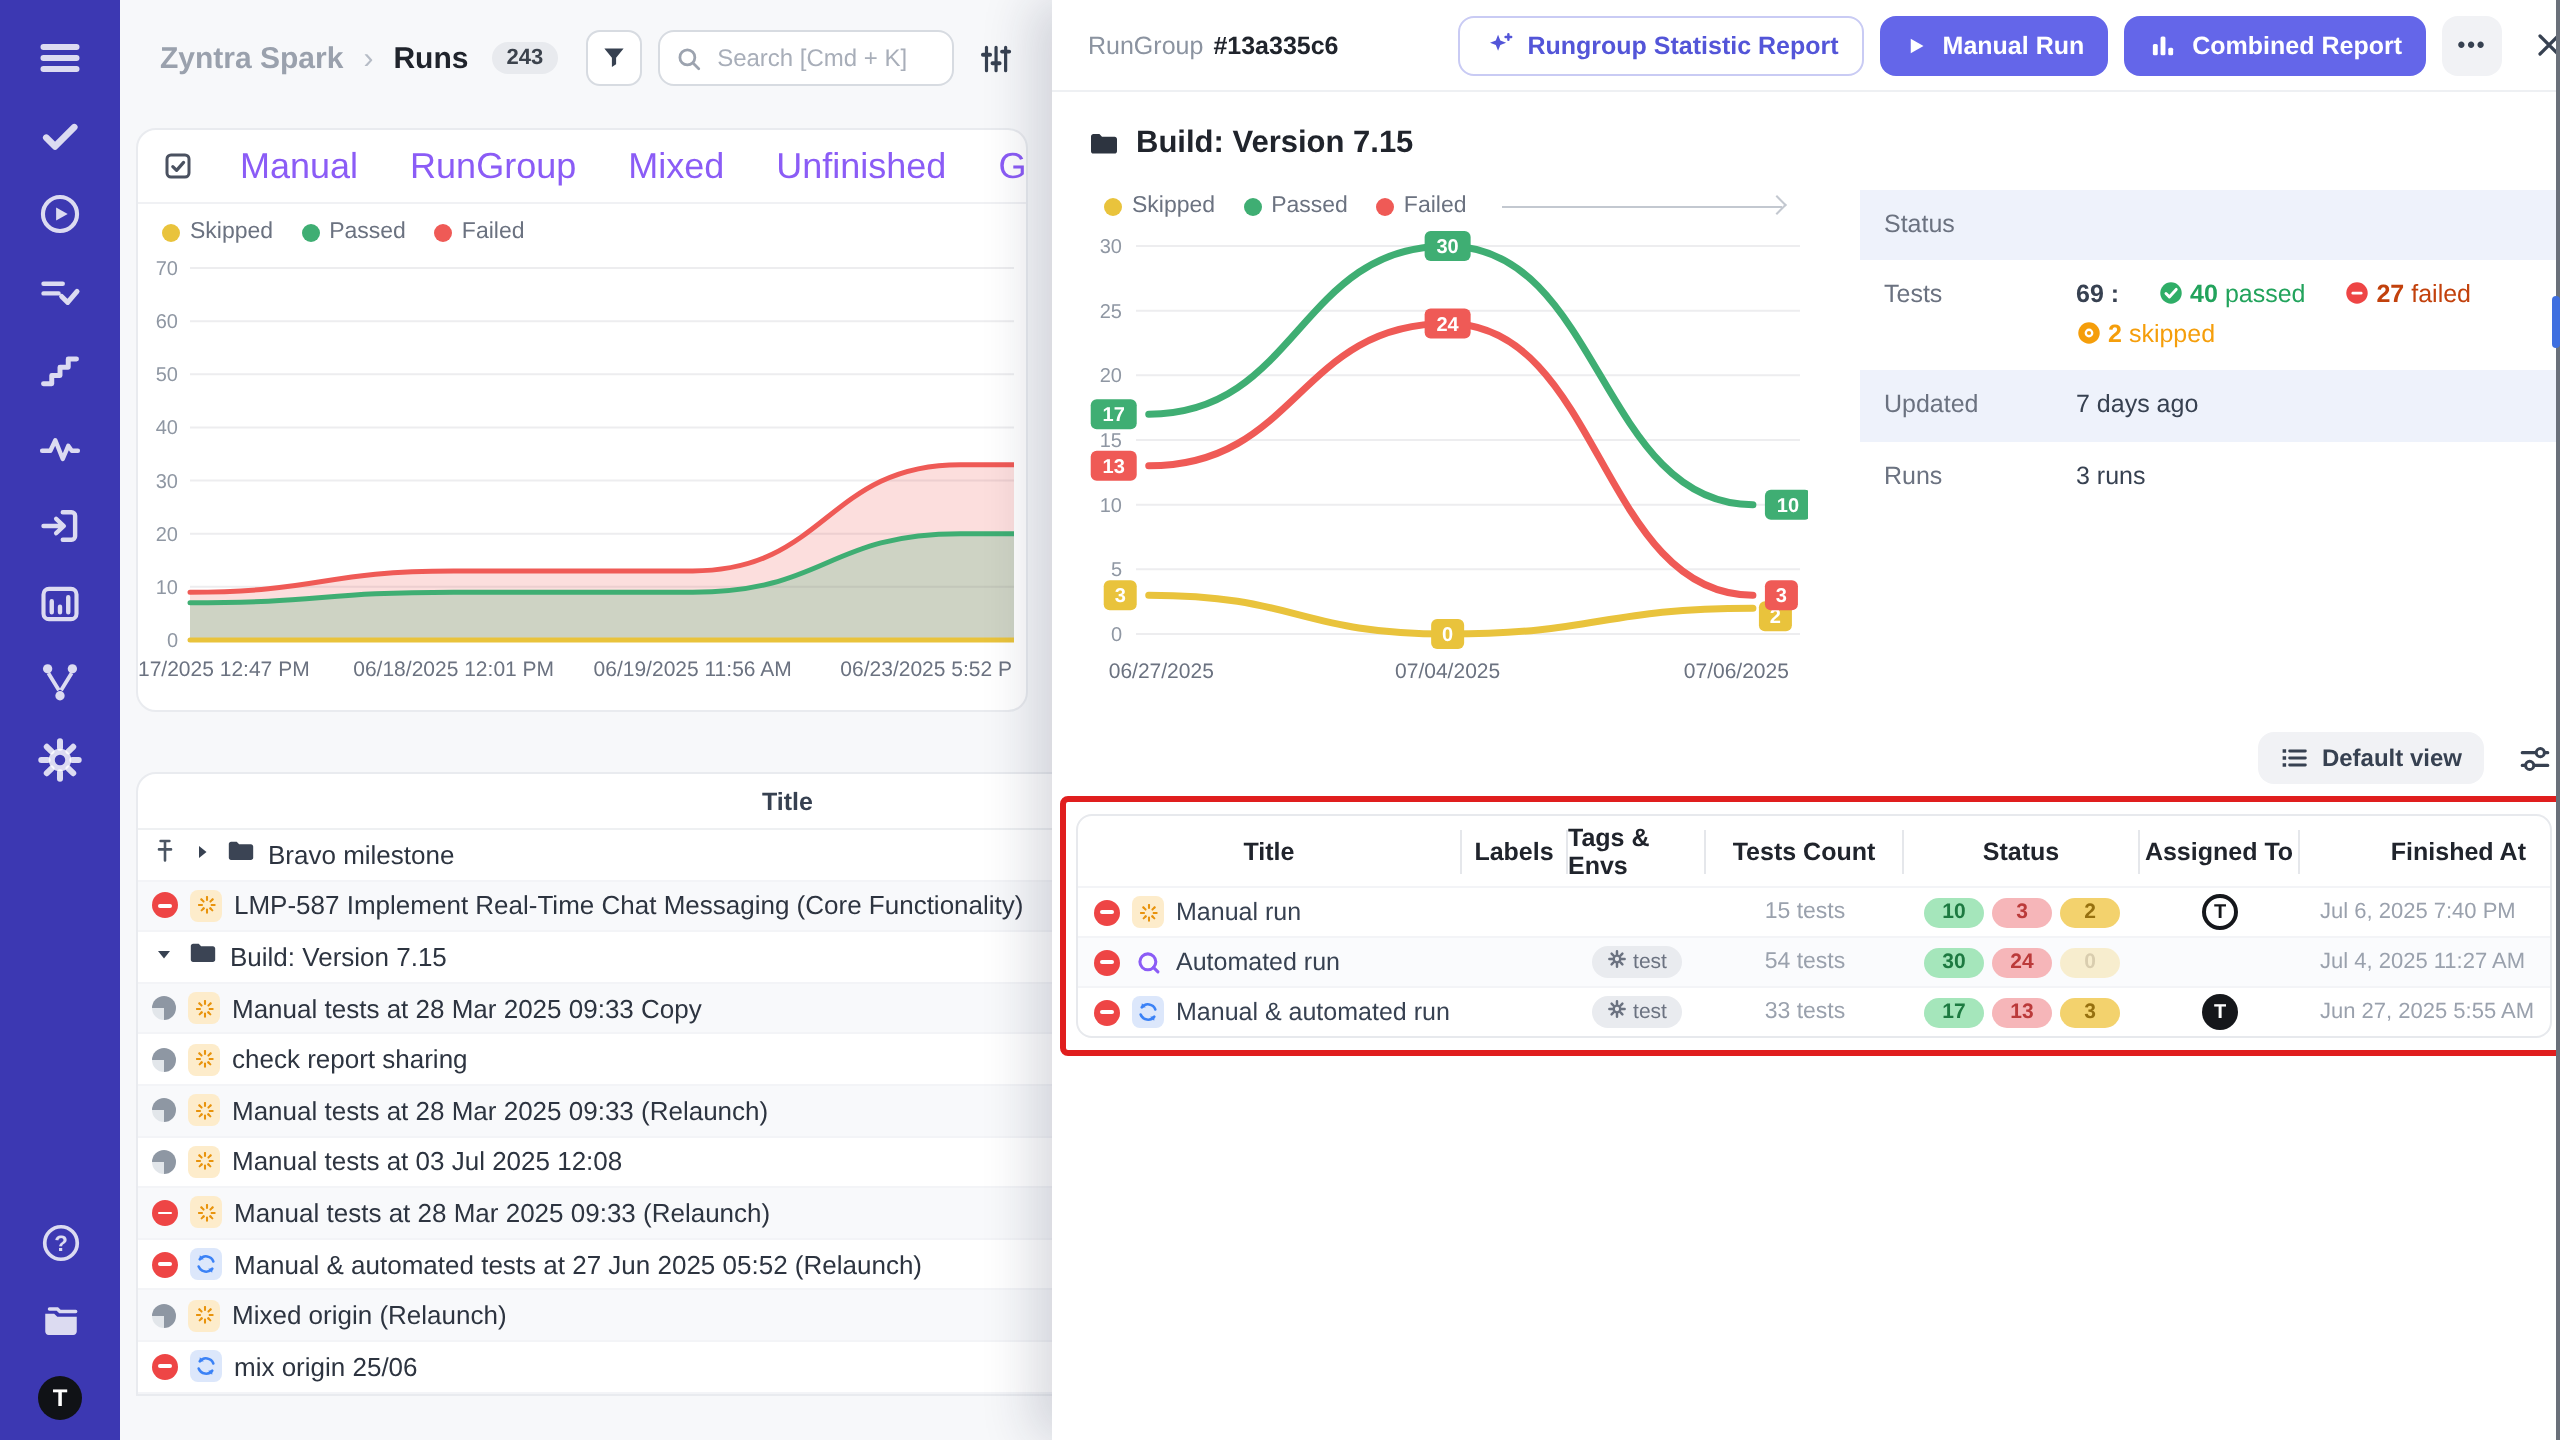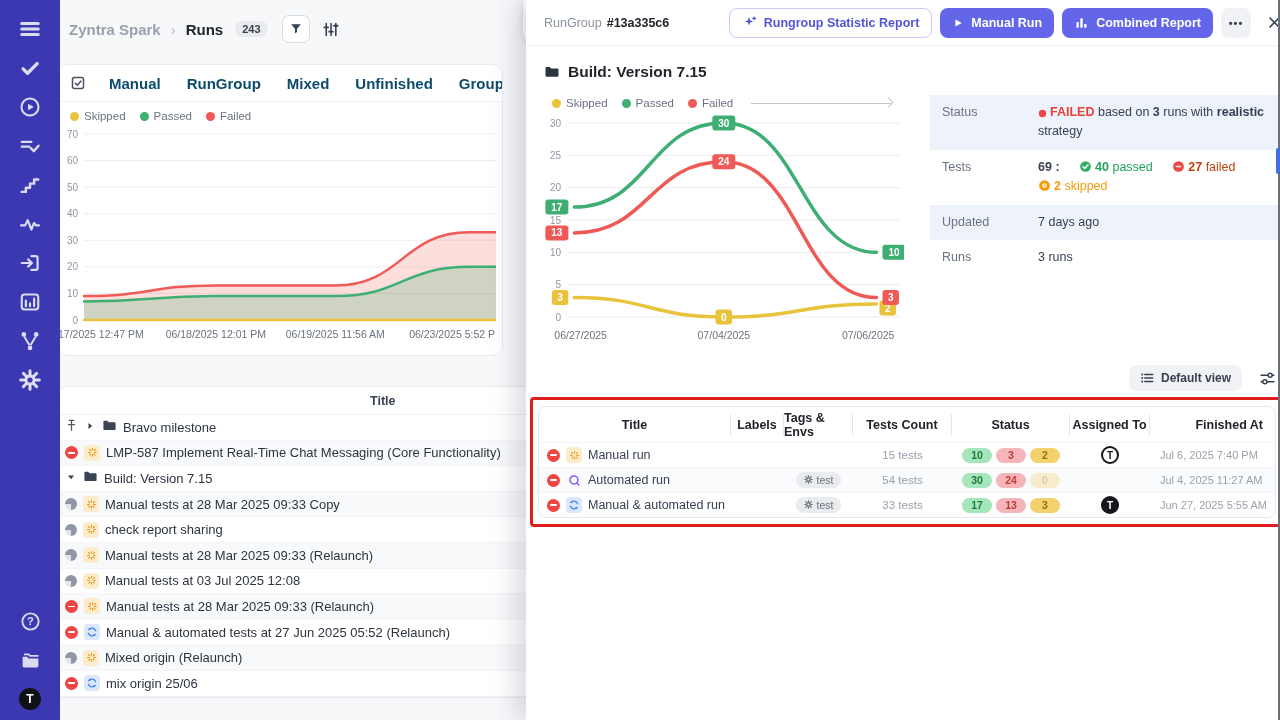--- a/index.html
+++ b/index.html
@@ -5,36 +5,36 @@
   html,body{margin:0;padding:0;}
   body{width:1280px;height:720px;overflow:hidden;font-family:"Liberation Sans",sans-serif;background:#f7f8fa;position:relative;-webkit-font-smoothing:antialiased;}
   .screen{position:absolute;inset:0;}
   
   .sidebar{position:absolute;left:0;top:0;width:60px;height:720px;background:#3c38b2;display:flex;flex-direction:column;align-items:center;padding-top:12px;box-sizing:border-box;z-index:30;}
   .side-icon{width:34px;height:34px;display:flex;align-items:center;justify-content:center;margin-bottom:5px;border-radius:8px;cursor:pointer;}
   .side-icon svg{display:block;}
   #side-bottom{margin-top:auto;display:flex;flex-direction:column;align-items:center;padding-bottom:10px;}
   .avatar-side{width:22px;height:22px;border-radius:50%;background:#101216;color:#fff;font-size:12px;font-weight:bold;display:flex;align-items:center;justify-content:center;margin-top:6px;}
   
-  .left-panel{position:absolute;left:45px;top:0;width:510px;height:720px;overflow:hidden;background:#f7f8fa;}
+  .left-panel{position:absolute;left:56px;top:0;width:510px;height:720px;overflow:hidden;background:#f7f8fa;}
   .topbar{height:58px;display:flex;align-items:center;padding:0 10px 0 24px;box-sizing:border-box;gap:8px;}
   .crumb-project{color:#9aa1ad;font-size:15px;font-weight:600;}
   .crumb-sep{color:#b6bcc6;font-size:15px;margin:0 2px;}
   .crumb-page{color:#20242c;font-size:15px;font-weight:bold;}
   .count-badge{background:#e8eaee;color:#3c434d;font-size:11px;font-weight:bold;border-radius:99px;padding:2px 7px;margin-left:4px;}
   .filter-btn{width:26px;height:26px;border:1px solid #d7dbe1;border-radius:7px;background:#fff;display:flex;align-items:center;justify-content:center;margin-left:6px;cursor:pointer;}
   .search-box{width:148px;height:28px;border:1px solid #d7dbe1;border-radius:8px;background:#fff;display:flex;align-items:center;gap:6px;padding:0 8px;box-sizing:border-box;}
   .search-box input{border:none;outline:none;background:transparent;font-family:"Liberation Sans",sans-serif;font-size:12px;color:#6b7280;width:100%;}
   .search-box input::placeholder{color:#a8aeb9;}
   .tune-btn{width:22px;height:22px;display:flex;align-items:center;justify-content:center;cursor:pointer;margin-left:2px;}
   .x-card{position:absolute;right:0;top:0;width:32px;height:42px;background:#fff;border-radius:0 0 0 10px;box-shadow:0 2px 8px rgba(20,24,40,.12);display:flex;align-items:center;justify-content:center;cursor:pointer;z-index:6;}
   .chart-card{position:absolute;left:12px;top:64px;width:446px;height:292px;background:#fff;border:1px solid #e9ebef;border-radius:10px;box-sizing:border-box;overflow:hidden;}
   .tabs-row{height:36px;display:flex;align-items:center;gap:0;padding:0 12px;border-bottom:1px solid #f0f1f4;}
   .tabs-row .sel-icon{margin-right:10px;display:flex;}
-  .tab{font-size:15px;color:#0c4a6e;padding:6px 13px;cursor:pointer;white-space:nowrap;font-weight:bold;}
+  .tab{font-size:18px;color:#8b5cf6;padding:6px 13px;cursor:pointer;white-space:nowrap;}
   .chip{background:#d9edd2;color:#5a8454;font-size:12px;border-radius:10px;padding:3px 9px;white-space:nowrap;cursor:pointer;}
   .legend-row{display:flex;align-items:center;gap:14px;padding:8px 12px 0;}
   .legend-item{display:flex;align-items:center;gap:5px;font-size:11.5px;color:#6b7280;}
   .legend-dot{width:9px;height:9px;border-radius:50%;}
   .legend-arrow{width:140px;height:0;border-top:1.5px solid #c3c8d0;position:relative;margin-left:4px;}
   .legend-arrow::after{content:"";position:absolute;right:-1px;top:-4.5px;width:6px;height:6px;border-top:1.5px solid #c3c8d0;border-right:1.5px solid #c3c8d0;transform:rotate(45deg);}
   .list-card{position:absolute;left:12px;top:386px;width:560px;background:#fff;border:1px solid #e9ebef;border-radius:10px 10px 0 0;box-sizing:border-box;}
   .list-header{height:27px;display:flex;align-items:center;border-bottom:1px solid #eef0f2;padding-left:312px;font-size:12.5px;font-weight:bold;color:#374151;}
   .run-row{height:24.6px;display:flex;align-items:center;gap:6px;padding-left:7px;font-size:13px;color:#2d3440;border-bottom:1px solid #f3f4f7;cursor:pointer;white-space:nowrap;}
   .run-row:nth-child(even){background:#f8f9fb;}
@@ -188,20 +188,29 @@
       <span class="crumb-sep">›</span>
       <span class="crumb-page">Runs</span>
       <span class="count-badge">243</span>
       <span class="filter-btn">
           <span style="display: inline-flex;">
             <svg width="14" height="14" viewBox="0 0 16 16" fill="none" xmlns="http://www.w3.org/2000/svg">
               <path d="M2.5 2.5h11L9.2 7.8v3.7L6.8 13.2V7.8z" fill="#374151"></path>
             </svg>
           </span>
         </span>
+      <div class="search-box">
+        <span style="display: inline-flex;">
+            <svg width="13" height="13" viewBox="0 0 16 16" fill="none" xmlns="http://www.w3.org/2000/svg">
+              <circle cx="7" cy="7" r="4.6" stroke="#9ca3af" stroke-width="1.7"></circle>
+              <path d="M10.6 10.6L14 14" stroke="#9ca3af" stroke-width="1.7" stroke-linecap="round"></path>
+            </svg>
+          </span>
+        <input placeholder="Search [Cmd + K]" style="">
+      </div>
       <span class="tune-btn">
           <span style="display: inline-flex;">
             <svg width="17" height="17" viewBox="0 0 16 16" fill="none" xmlns="http://www.w3.org/2000/svg">
               <path d="M4 2.5v11M8.5 2.5v11M13 2.5v11" stroke="#374151" stroke-width="1.5" stroke-linecap="round"></path>
               <path d="M2.3 6h3.4M6.8 10h3.4M11.3 4.5h3.4" stroke="#374151" stroke-width="1.8" stroke-linecap="round"></path>
             </svg>
           </span>
         </span>
     </div>
     <div class="x-card">
@@ -500,32 +509,20 @@
               <rect x="342.46" y="135.83333333333334" width="23" height="15" rx="3" fill="#3fae73"></rect>
               <text x="353.96" y="146.83333333333334" text-anchor="middle" font-size="10" font-weight="bold" fill="#fff" font-family="Liberation Sans,sans-serif">10</text>
               <text x="14.36" y="230" text-anchor="start" font-size="10.5" fill="#6b7280" font-family="Liberation Sans,sans-serif">06/27/2025</text>
               <text x="183.82" y="230" text-anchor="middle" font-size="10.5" fill="#6b7280" font-family="Liberation Sans,sans-serif">07/04/2025</text>
               <text x="354.46" y="230" text-anchor="end" font-size="10.5" fill="#6b7280" font-family="Liberation Sans,sans-serif">07/06/2025</text>
             </svg></div>
       </div>
       <div class="details">
         <div class="detail-row">
           <span class="detail-label">Status</span>
-          <span class="detail-value">
-            <span class="mini-ic" style="display: inline-flex;">
-                <svg width="9" height="9" viewBox="0 0 16 16" fill="none" xmlns="http://www.w3.org/2000/svg">
-                  <circle cx="8" cy="8" r="6.5" fill="#ee4545"></circle>
-                </svg>
-              </span><span class="txt-failed">FAILED</span>
-            <span>based on</span>
-            <span class="b">3</span>
-            <span>runs with</span>
-            <span class="b">realistic</span>
-            <span>strategy</span>
-          </span>
         </div>
         <div class="detail-row">
           <span class="detail-label">Tests</span>
           <span class="detail-value">
             <span class="tests-group"><span class="b">69</span> <span class="b">:</span></span>
             <span class="tests-group txt-green"><span class="mini-ic" style="display: inline-flex;">
                   <svg width="13" height="13" viewBox="0 0 16 16" fill="none" xmlns="http://www.w3.org/2000/svg">
                     <circle cx="8" cy="8" r="6.6" fill="#2fae67"></circle>
                     <path d="M4.9 8.3l2.1 2.1 4.2-4.6" stroke="#fff" stroke-width="1.8" stroke-linecap="round" stroke-linejoin="round"></path>
                   </svg>

